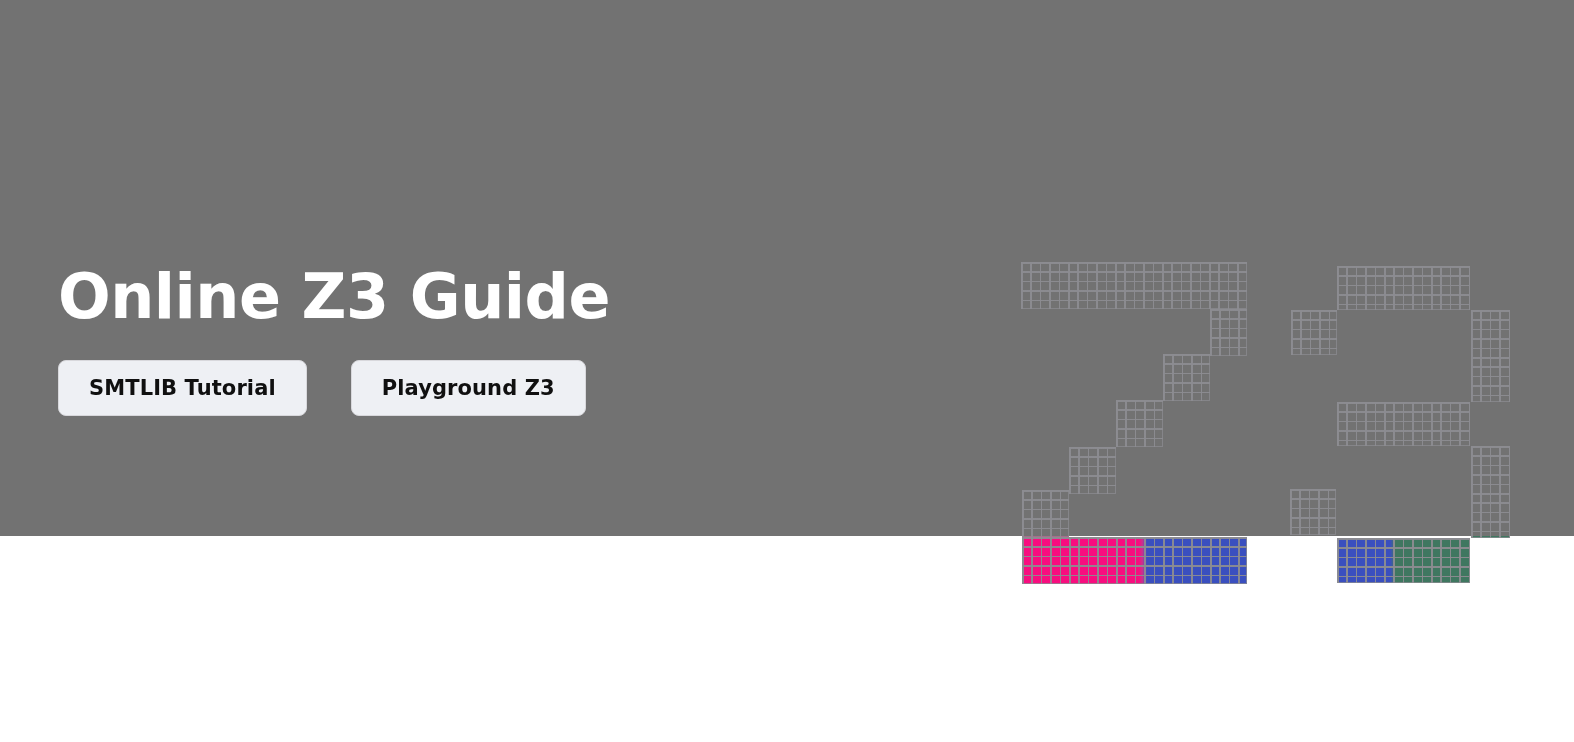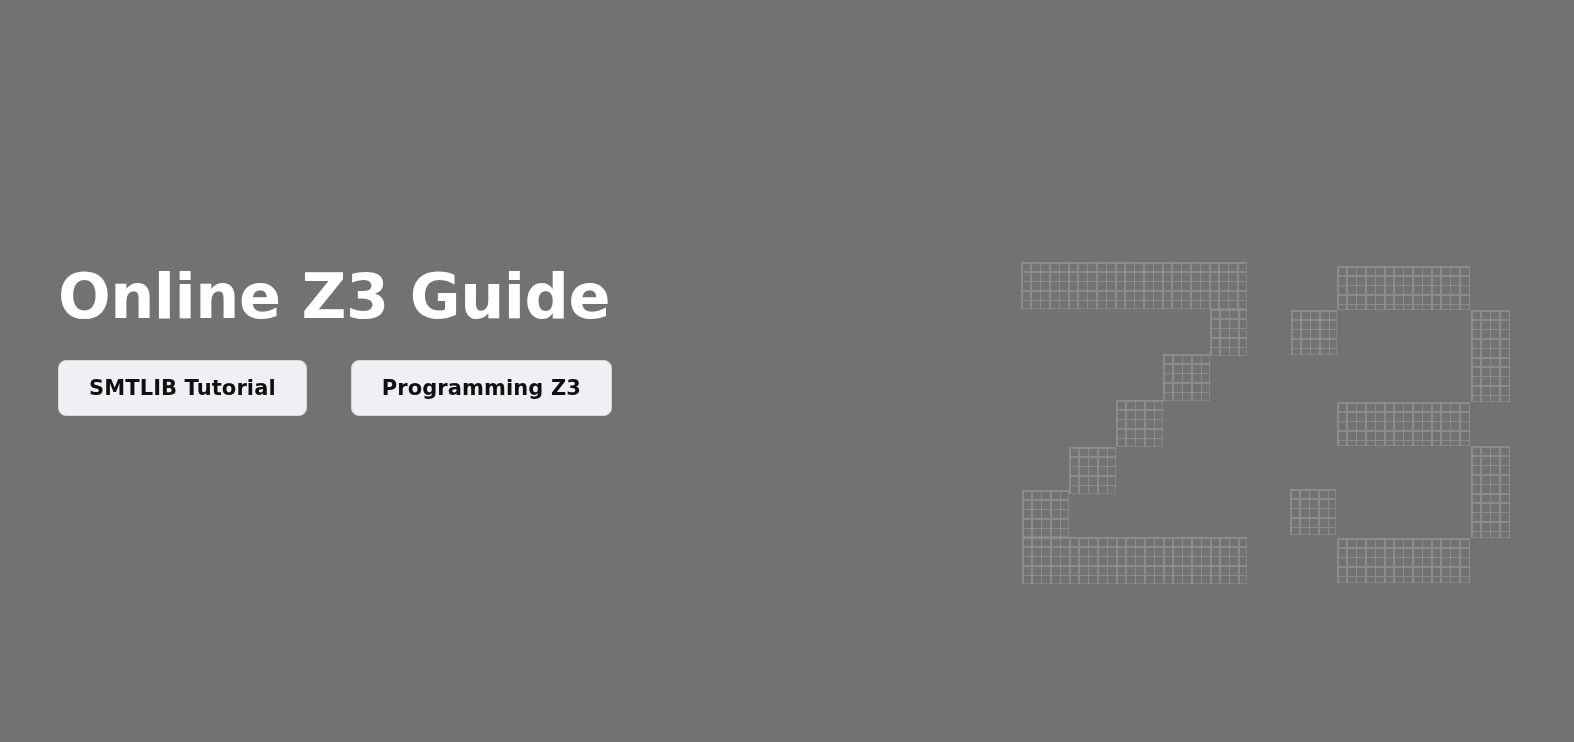--- a/index.html
+++ b/index.html
@@ -8,21 +8,21 @@
   }
   body {
     width: 1574px;
     height: 742px;
     overflow: hidden;
     font-family: "Liberation Sans", sans-serif;
   }
   .page {
     position: relative;
     width: 1574px;
-    height: 742px;
+    height: 536px;
     background: #727272;
   }
 
   
   .hero {
     position: absolute;
     left: 58px;
     top: 258px;
     width: 900px;
   }
@@ -89,21 +89,21 @@
 </head>
 <body>
 
 <div class="page">
 
   <div class="hero">
     <h1 class="hero-title">Online Z3 Guide</h1>
 
     <div class="hero-buttons">
       <button class="hero-btn">SMTLIB Tutorial</button>
-      <button class="hero-btn">Programming Z3</button>
+      <button class="hero-btn">Playground Z3</button>
     </div>
   </div>
 
   <div class="logo">
 
     <div class="blk" style="left:3px; top:4px; width:226px; height:47px;">
       <div class="fill" style="background:#fdfdfd;"></div>
     </div>
 
     <div class="blk" style="left:192px; top:51px; width:37px; height:47px;">

